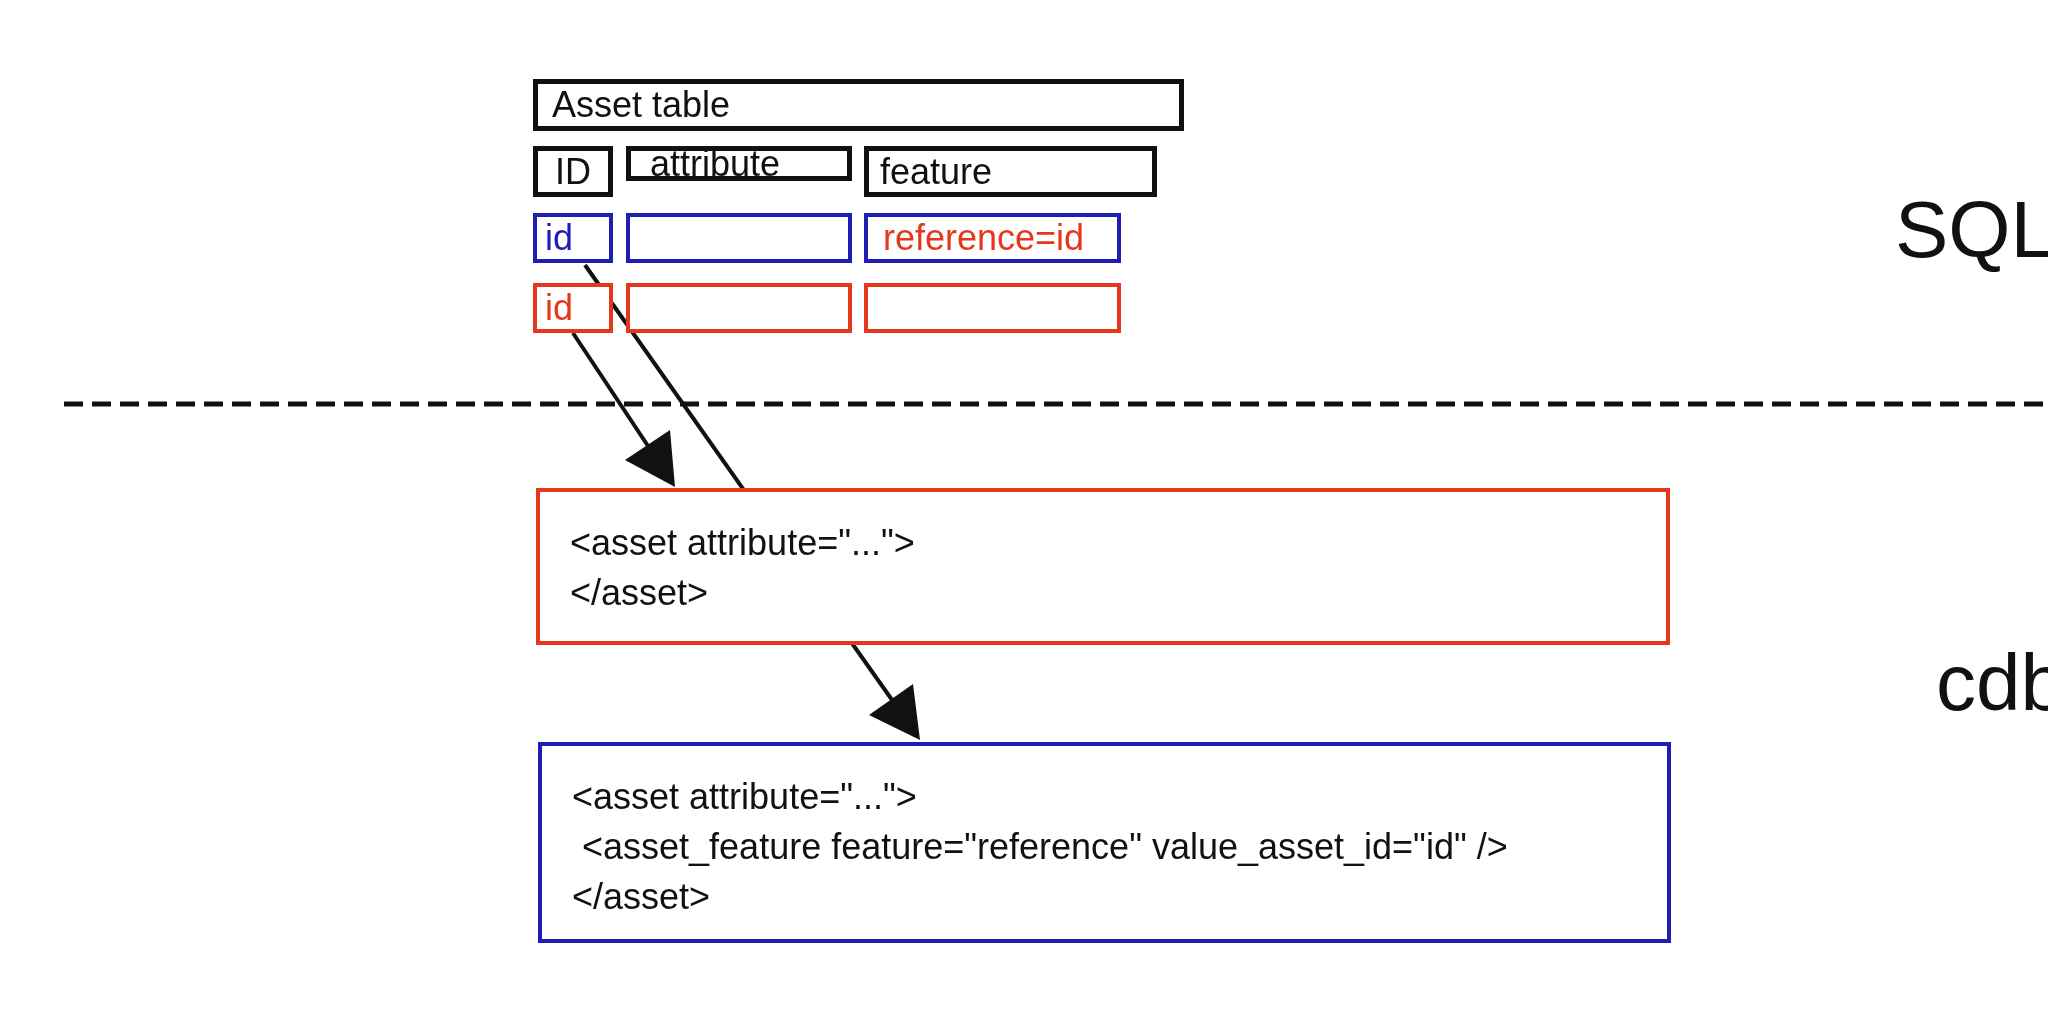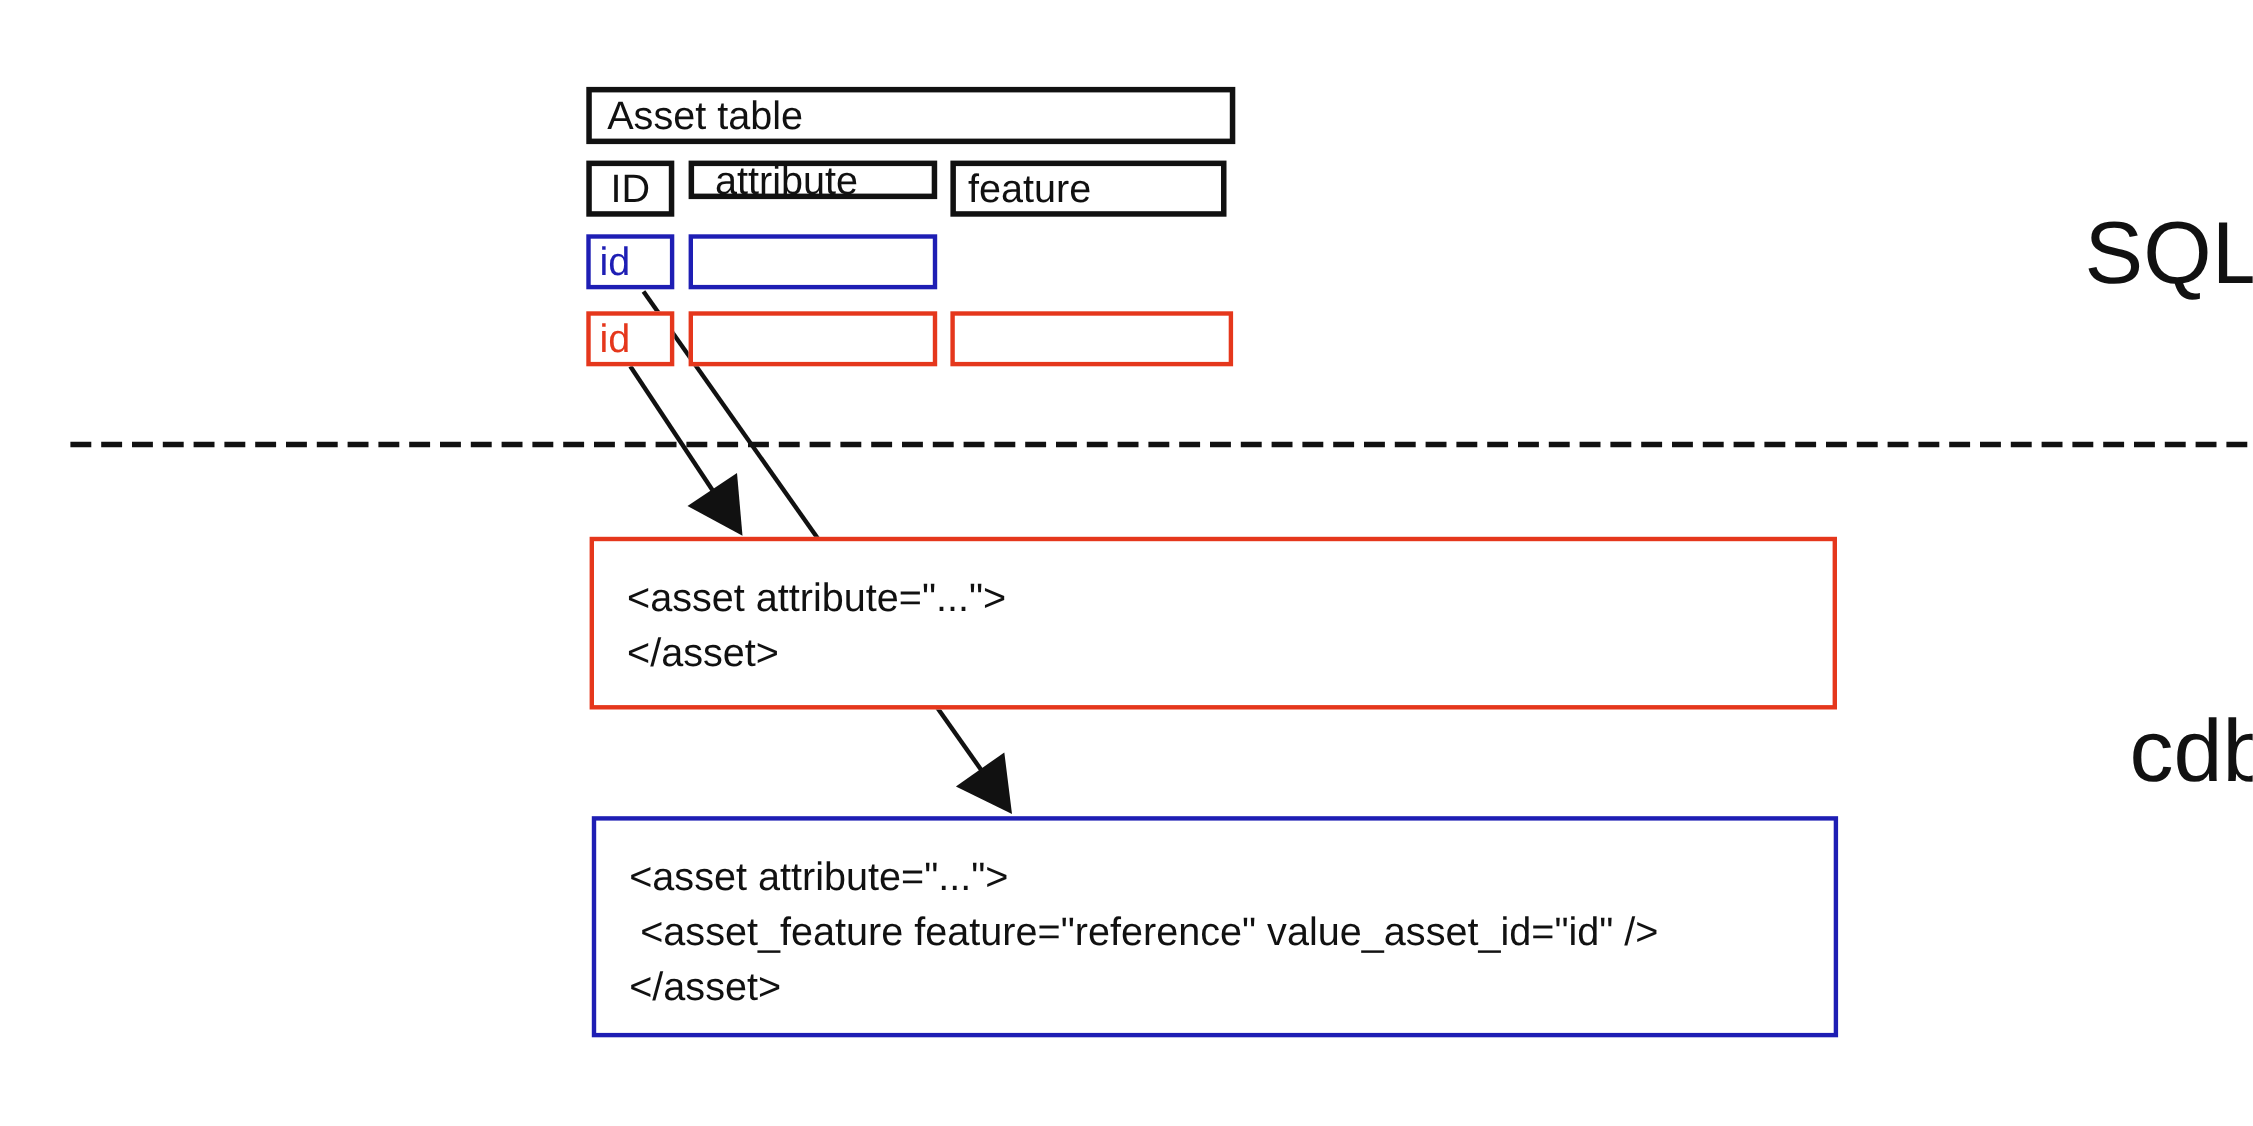--- a/index.html
+++ b/index.html
@@ -60,39 +60,42 @@
   <svg id="wires" width="2048" height="1024" viewBox="0 0 2048 1024">
     <line x1="64" y1="404" x2="2048" y2="404" stroke="#111111" stroke-width="5" stroke-dasharray="19 9"></line>
 
     <line x1="573" y1="333" x2="652" y2="452" stroke="#111111" stroke-width="4"></line>
     <polygon points="675,487 670,430 625,460" fill="#111111"></polygon>
 
     <line x1="585" y1="265" x2="897" y2="707" stroke="#111111" stroke-width="4"></line>
     <polygon points="920,740 913,684 869,715" fill="#111111"></polygon>
   </svg>
 
-  <div class="cell b-black" style="left:533px;top:79px;width:590px;height:52px;">
+  <div class="cell b-black" style="left:533px;top:79px;width:651px;height:52px;">
     <span>Asset table</span>
   </div>
 
   <div class="cell b-black" style="left:533px;top:146px;width:80px;height:51px;padding-left:17px;">
     <span>ID</span>
   </div>
   <div class="cell b-black" style="left:626px;top:146px;width:226px;height:35px;padding-left:19px;">
     <span>attribute</span>
   </div>
-  <div class="cell b-black" style="left:864px;top:146px;width:251px;height:51px;padding-left:11px;">
+  <div class="cell b-black" style="left:864px;top:146px;width:293px;height:51px;padding-left:11px;">
     <span>feature</span>
   </div>
 
   <div class="cell b-blue t-blue" style="left:533px;top:213px;width:80px;height:50px;padding-left:8px;">
     <span>id</span>
   </div>
   <div class="cell b-blue" style="left:626px;top:213px;width:226px;height:50px;">
     <span></span>
+  </div>
+  <div class="cell b-blue t-red" style="left:864px;top:213px;width:257px;height:50px;padding-left:15px;">
+    <span>reference=id</span>
   </div>
 
   <div class="cell b-red t-red" style="left:533px;top:283px;width:80px;height:50px;padding-left:8px;">
     <span>id</span>
   </div>
   <div class="cell b-red" style="left:626px;top:283px;width:226px;height:50px;">
     <span></span>
   </div>
   <div class="cell b-red" style="left:864px;top:283px;width:257px;height:50px;">
     <span></span>

